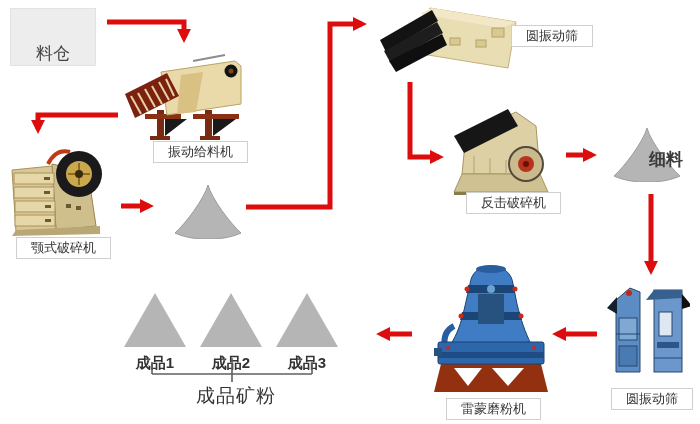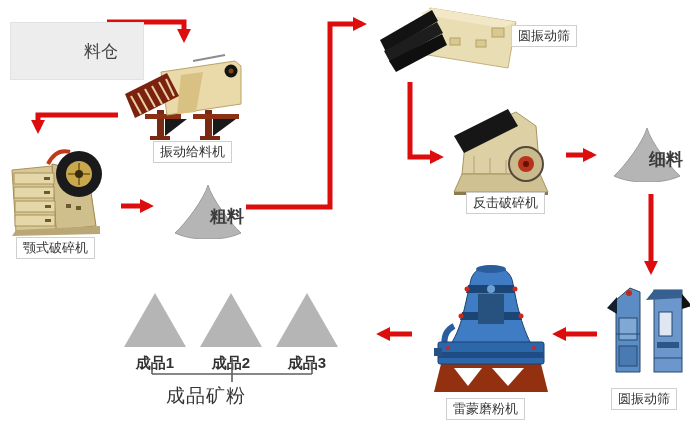--- a/index.html
+++ b/index.html
@@ -3,38 +3,38 @@
 <meta charset="utf-8">
 <style>
   html,body{margin:0;padding:0;background:#fff;}
   #stage{
     position:relative;width:700px;height:424px;background:#ffffff;
     font-family:"Liberation Sans","DejaVu Sans",sans-serif;overflow:hidden;
   }
   .abs{position:absolute;}
   .node-label{
     position:absolute;background:#ffffff;border:1px solid #cfcfcf;
-    color:#333;font-size:13px;line-height:16px;padding:2px 6px;white-space:nowrap;
+    color:#333;font-size:13px;line-height:16px;padding:2px 14px;white-space:nowrap;
     z-index:6;
   }
   .silo-box{
-    position:absolute;left:10px;top:22px;width:84px;height:56px;
+    position:absolute;left:10px;top:8px;width:84px;height:56px;
     background:#ededed;border:1px solid #e2e2e2;color:#444;font-size:17px;
-    display:flex;align-items:center;justify-content:center;z-index:6;padding-left:48px;
+    display:flex;align-items:flex-end;justify-content:center;z-index:6;
   }
   .cone-text{
     position:absolute;width:100%;text-align:right;color:#3b3b3b;
     font-size:17px;font-weight:bold;z-index:6;
   }
   .tri-text{
     position:absolute;width:100%;text-align:center;color:#333;
     font-size:15px;font-weight:bold;z-index:6;margin-top:31px;
   }
   .final-label{
-    position:absolute;left:166px;top:383px;width:140px;text-align:left;
+    position:absolute;left:166px;top:383px;width:140px;text-align:center;
     color:#333;font-size:19px;z-index:6;letter-spacing:1px;
   }
   svg{display:block;}
   #arrows{position:absolute;left:0;top:0;z-index:5;pointer-events:none;}
 </style>
 </head>
 <body>
 
 <div id="stage">
 
@@ -130,21 +130,20 @@
       <circle cx="74" cy="64" r="8" fill="#b8321c"></circle>
       <circle cx="74" cy="64" r="3" fill="#641108"></circle>
       <rect x="2" y="92" width="94" height="3" fill="#8a7a4e"></rect>
     </svg>
   </div>
 
   <div class="abs" style="left:172px;top:183px;width:72px;height:56px;z-index:2">
     <svg width="72" height="56" viewBox="0 0 72 56">
       <path d="M36,2 C32,16 14,40 3,50 C14,55 25,56 36,56 C47,56 58,55 69,50 C58,40 40,16 36,2 Z" fill="#b5b5b5" stroke="#9c9c9c" stroke-width="1"></path>
     </svg>
-    <div class="cone-text" style="top:22px">粗料</div>
   </div>
 
   <div class="abs" style="left:611px;top:126px;width:72px;height:56px;z-index:2">
     <svg width="72" height="56" viewBox="0 0 72 56">
       <path d="M36,2 C32,16 14,40 3,50 C14,55 25,56 36,56 C47,56 58,55 69,50 C58,40 40,16 36,2 Z" fill="#b5b5b5" stroke="#9c9c9c" stroke-width="1"></path>
     </svg>
     <div class="cone-text" style="top:22px">细料</div>
   </div>
 
   <div class="abs" style="left:602px;top:278px;z-index:2">

